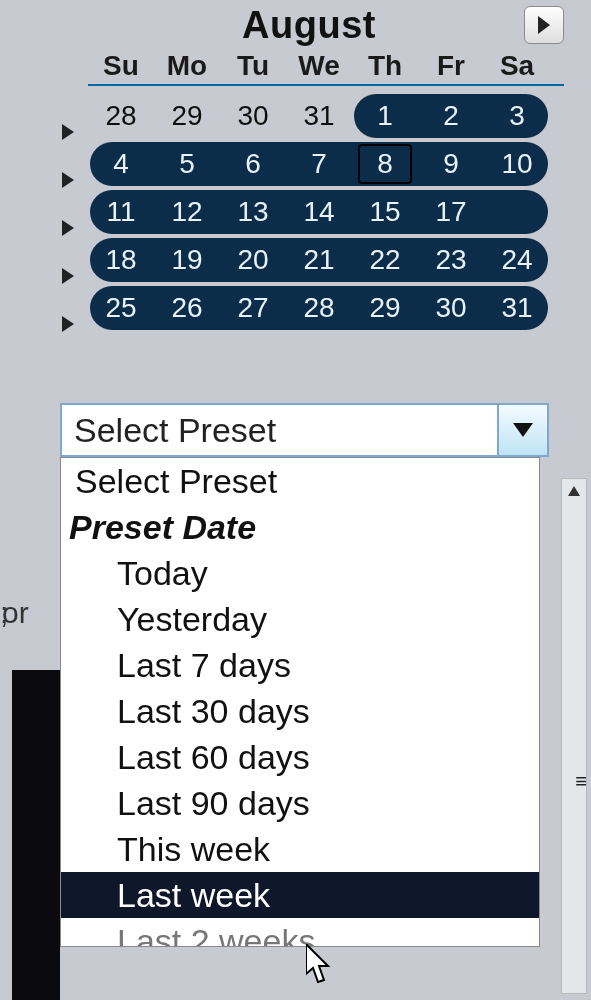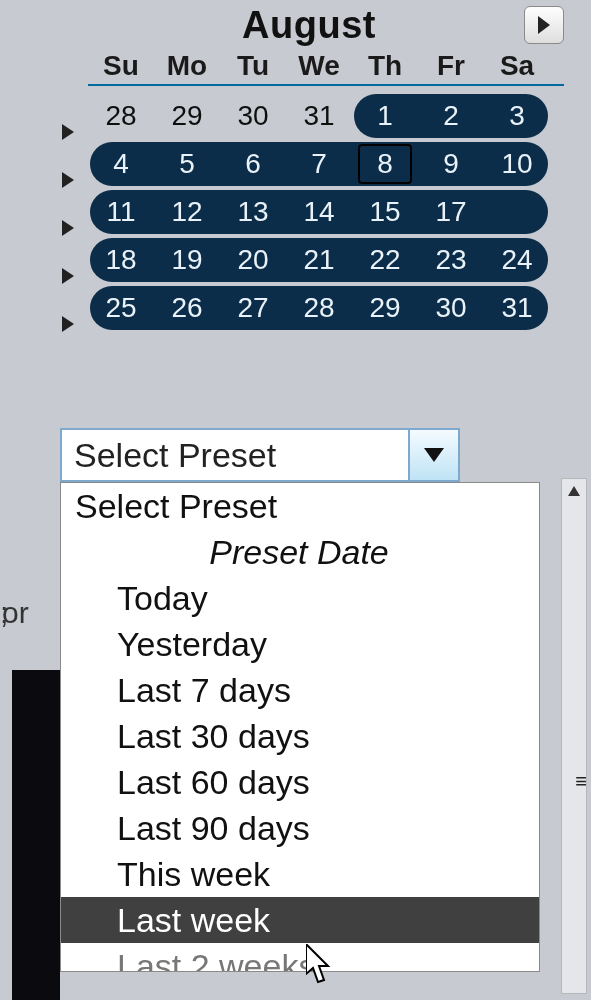--- a/index.html
+++ b/index.html
@@ -111,23 +111,23 @@
     height: 40px;
     top: 4px;
     left: 6px;
     border-radius: 4px;
     z-index: 2;
   }
 
   
   .select-wrap {
     position: absolute;
-    top: 428px;
+    top: 403px;
     left: 60px;
-    width: 400px;
+    width: 489px;
   }
   .select-box {
     display: flex;
     align-items: stretch;
     height: 54px;
     border: 2px solid #7da9cf;
     background: #fff;
   }
   .select-text {
     flex: 1;
@@ -155,26 +155,25 @@
     color: #111;
     line-height: 1.0;
   }
   .opt {
     padding: 6px 10px 6px 14px;
     white-space: nowrap;
   }
   .opt.indent { padding-left: 56px; }
   .opt.group {
     font-style: italic;
-    font-weight: 400;
+    font-weight: 700;
     padding-left: 8px;
-    text-align: center;
   }
   .opt.selected {
-    background: #404040;
+    background: #0f172a;
     color: #fff;
   }
   .opt.partial {
     color: #777;
     overflow: hidden;
     height: 28px;
   }
 
   
   .or-label {

